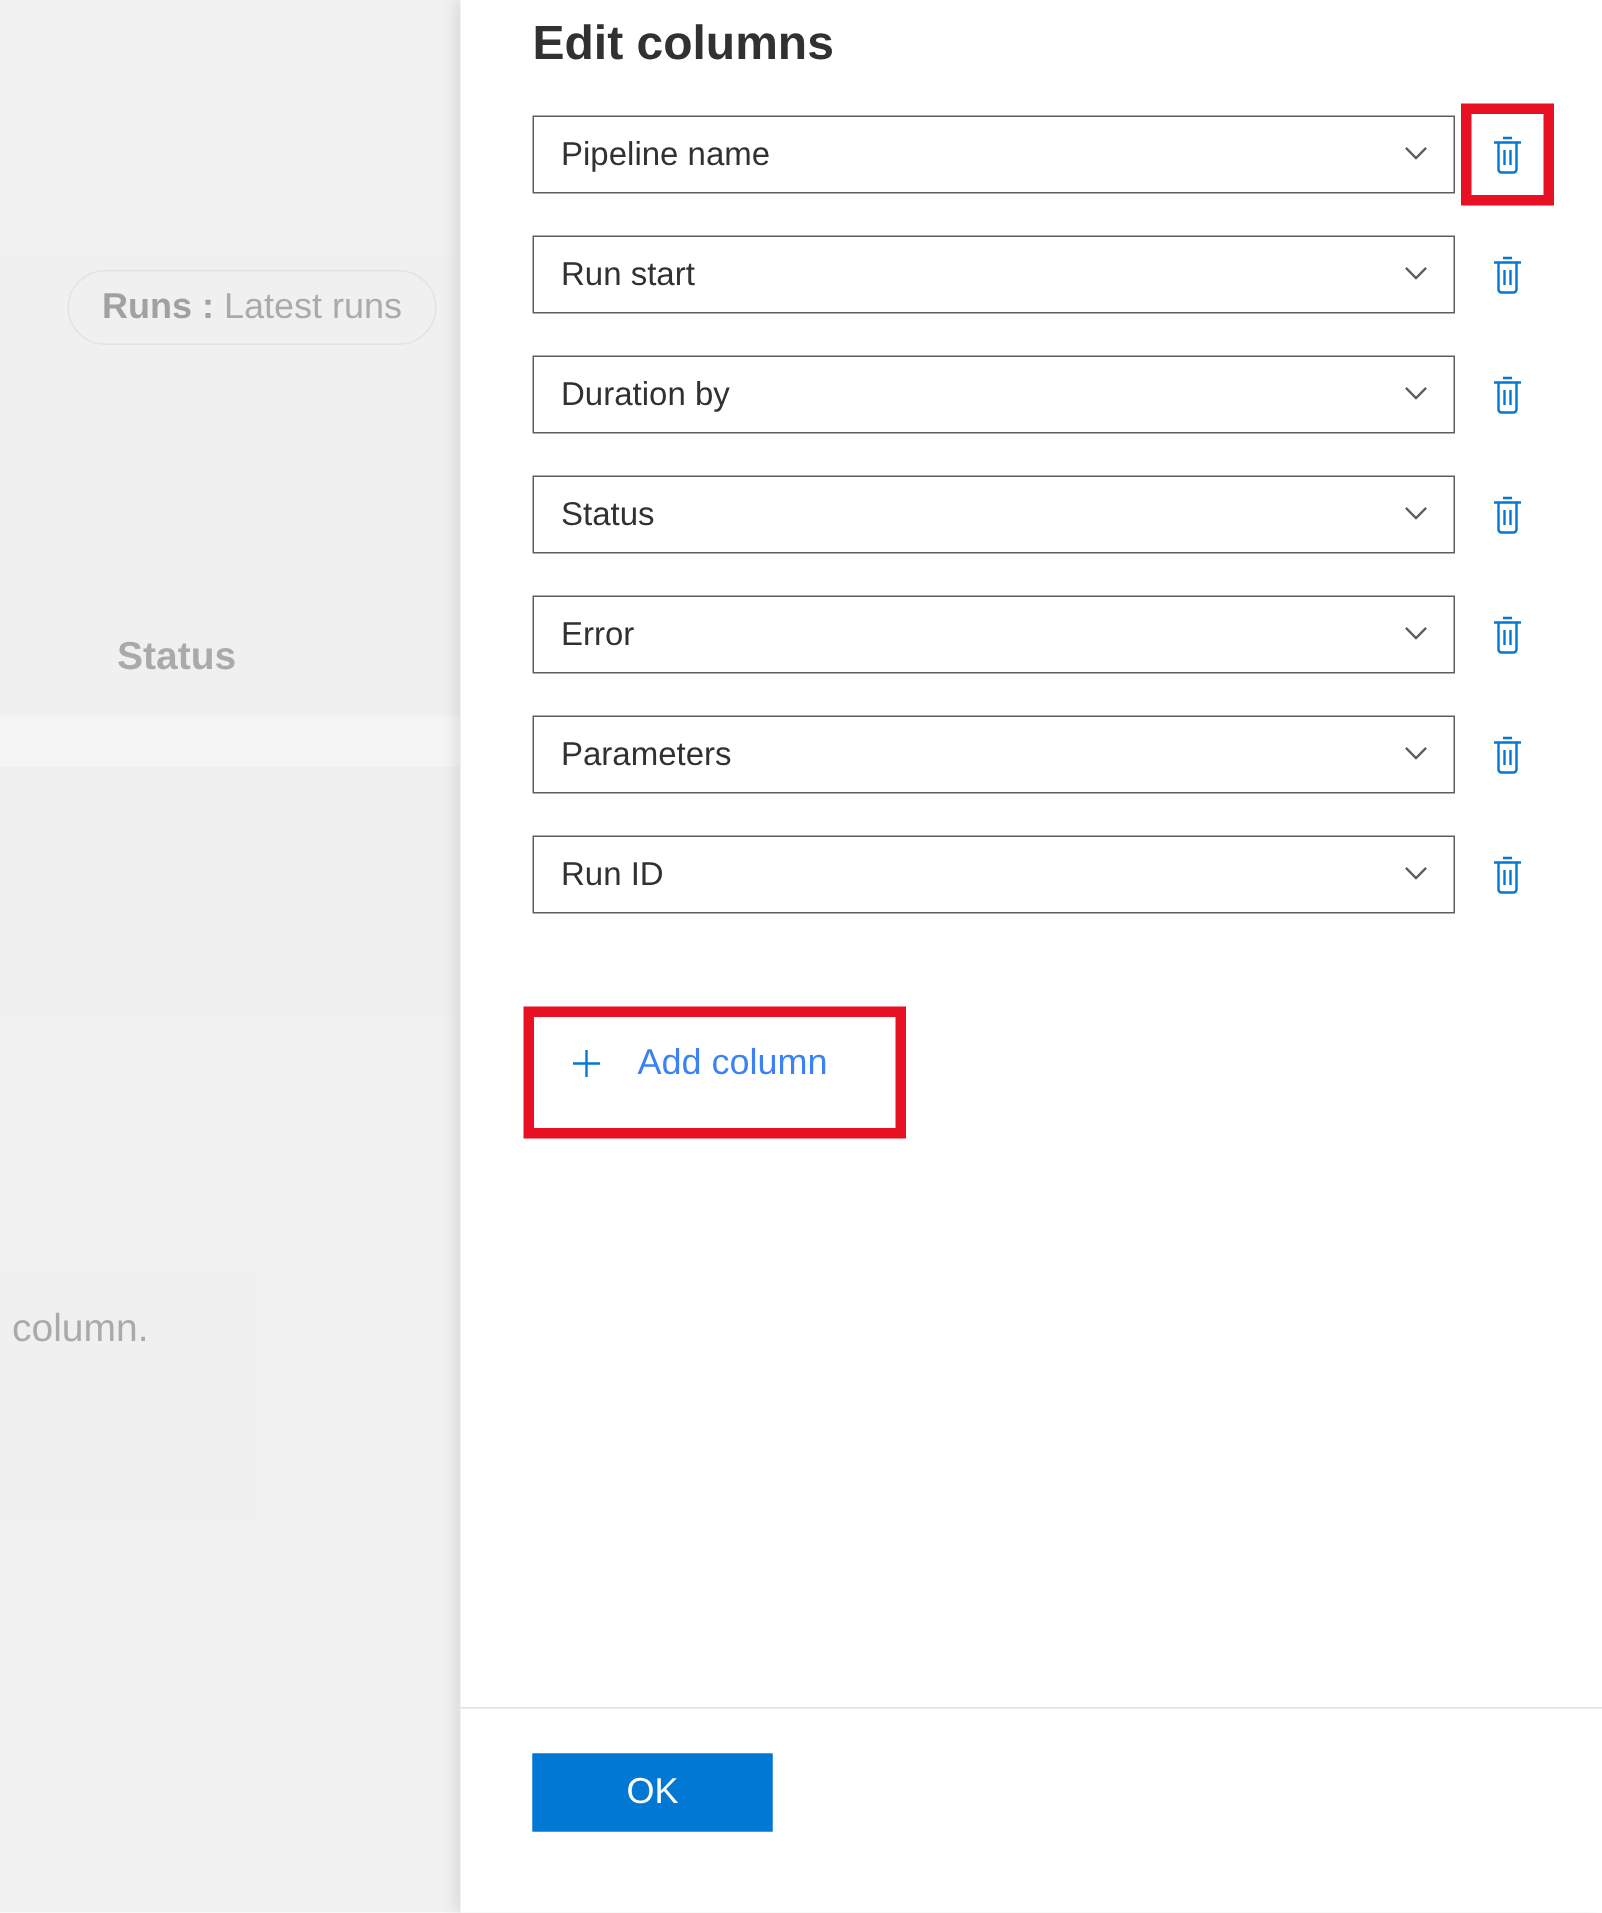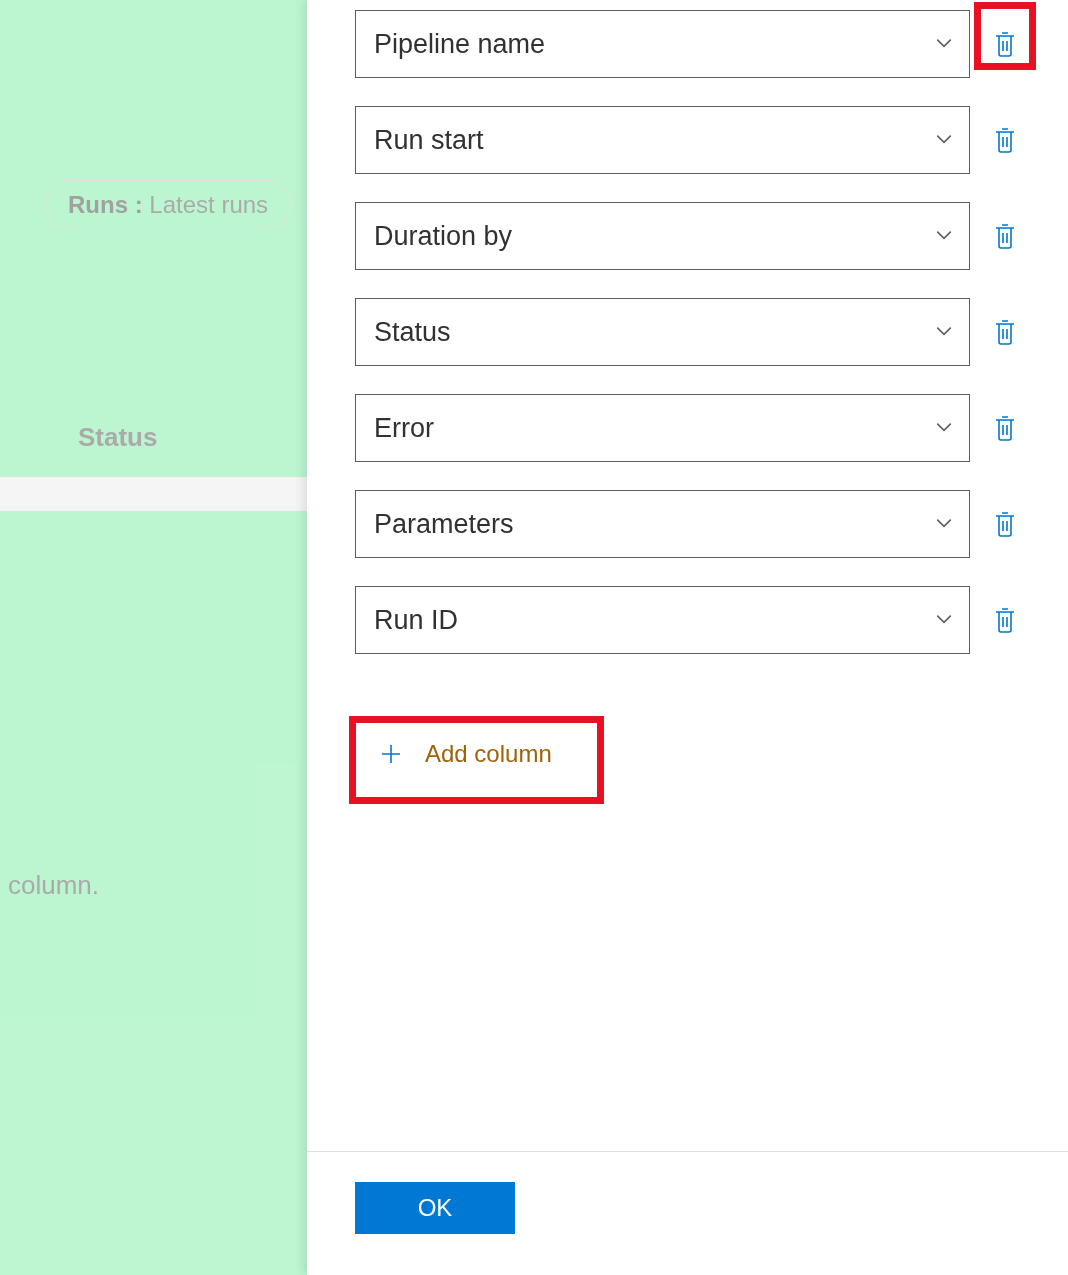--- a/index.html
+++ b/index.html
@@ -11,21 +11,21 @@
     background: #fff;
     width: 1068px;
     height: 1275px;
     overflow: hidden;
   }
   .bg {
     position: absolute;
     left: 0; top: 0;
     width: 307px;
     height: 1275px;
-    background: #86efac;
+    background: #e5e5e5;
     color: #aaa;
     opacity: 0.55;
   }
   .pill {
     position: absolute;
     left: 45px;
     top: 180px;
     border: 1px solid #ccc;
     border-radius: 26px;
     padding: 10px 22px;
@@ -88,23 +88,23 @@
     align-items: center;
     margin-bottom: 28px;
     position: relative;
   }
   .dropdown {
     flex: 1;
     display: flex;
     align-items: center;
     justify-content: space-between;
     border: 1px solid #605e5c;
-    height: 68px;
+    height: 52px;
     padding: 0 14px 0 18px;
-    font-size: 27px;
+    font-size: 22px;
     color: #323130;
     background: #fff;
     cursor: pointer;
   }
   .chevron {
     width: 20px;
     height: 20px;
     display: inline-block;
   }
   .chevron svg { display: block; }
@@ -124,21 +124,21 @@
     width: 62px;
     height: 68px;
     right: -16px;
     top: -8px;
     pointer-events: none;
   }
   .add {
     display: inline-flex;
     align-items: center;
     font-size: 24px;
-    color: #a16207;
+    color: #3b82f6;
     margin-top: 42px;
     padding: 16px 24px;
     cursor: pointer;
     position: relative;
   }
   .plus {
     width: 24px;
     height: 24px;
     margin-right: 22px;
     display: flex;
@@ -152,21 +152,21 @@
     width: 255px;
     height: 88px;
     pointer-events: none;
   }
   .footer {
     position: absolute;
     left: 0;
     bottom: 0;
     width: 100%;
     border-top: 1px solid #e1dfdd;
-    padding: 30px 48px 41px 48px;
+    padding: 30px 48px 54px 48px;
     display: flex;
     gap: 20px;
   }
   .btn {
     height: 52px;
     padding: 0 36px;
     font-size: 24px;
     border: 1px solid #8a8886;
     background: #fff;
     cursor: pointer;
@@ -186,20 +186,21 @@
     <b>Runs :</b>
     <span>Latest runs</span>
   </div>
   <div class="status-label">Status</div>
   <div class="grey-bar"></div>
   <div class="filters-label">column.</div>
 </div>
 
 <div class="panel">
   <div class="panel-inner">
+    <h1>Edit columns</h1>
 
     
     <div class="row">
       <div class="dropdown">
         <span>Pipeline name</span>
         <span class="chevron">
           <svg width="18" height="18" viewBox="0 0 16 16">
               <path d="M2 5 L8 11 L14 5" fill="none" stroke="#605e5c" stroke-width="1.4"></path>
             </svg>
         </span>

